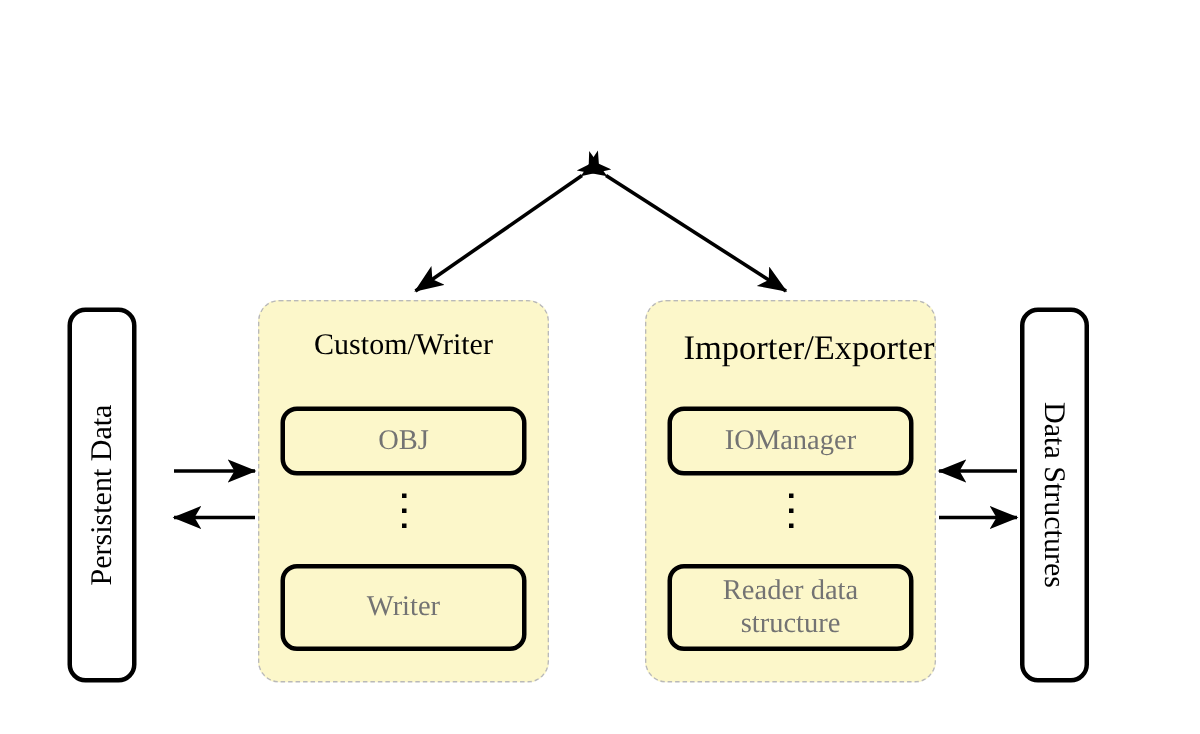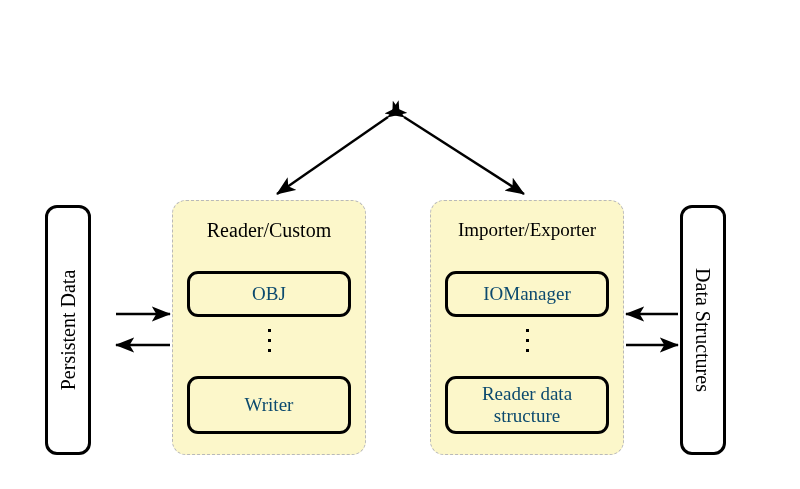--- a/index.html
+++ b/index.html
@@ -75,36 +75,36 @@
   .group-title {
     position: absolute;
     left: 0;
     right: 0;
     top: 18px;
     text-align: center;
     font-size: 20px;
     color: #000000;
     white-space: nowrap;
   }
-  #group-importerexporter .group-title { font-size: 19px; }
+  #group-importerexporter .group-title { font-size: 23px; text-align: right; }
 
   
   .inner-box {
     position: absolute;
     box-sizing: border-box;
     border: 3px solid #000000;
     border-radius: 11px;
     background: #fcf7ca;
     display: flex;
     align-items: center;
     justify-content: center;
     text-align: center;
     font-size: 19px;
     line-height: 1.15;
-    color: #0c4a6e;
+    color: #737373;
   }
   .inner-top {
     left: 14px;
     right: 14px;
     top: 70px;
     height: 46px;
   }
   .inner-bottom {
     left: 14px;
     right: 14px;
@@ -169,21 +169,21 @@
 
   <div class="node side-box" id="persistent-data">
     <span class="vert-label rot-up">Persistent Data</span>
   </div>
 
   <div class="node side-box" id="data-structures">
     <span class="vert-label rot-down">Data Structures</span>
   </div>
 
   <div class="group" id="group-readerwriter">
-    <div class="group-title">Reader/Custom</div>
+    <div class="group-title">Custom/Writer</div>
 
     <div class="inner-box inner-top">
       <span>OBJ</span>
     </div>
 
     <div class="vdots">
       <i></i>
       <i></i>
       <i></i>
     </div>

